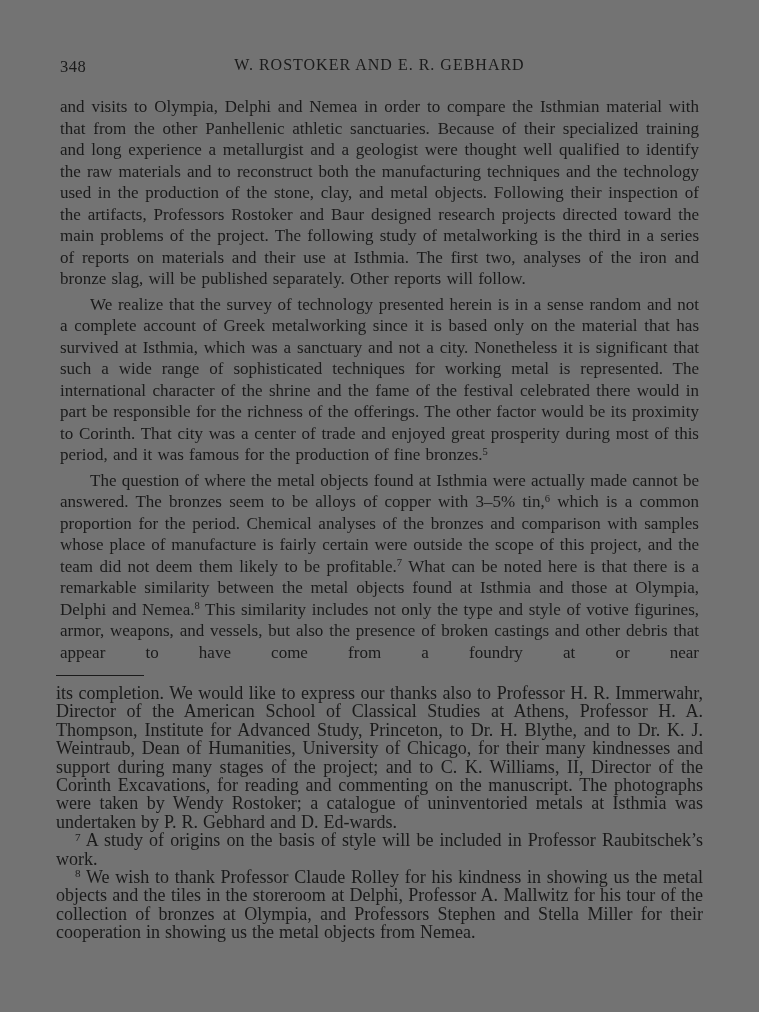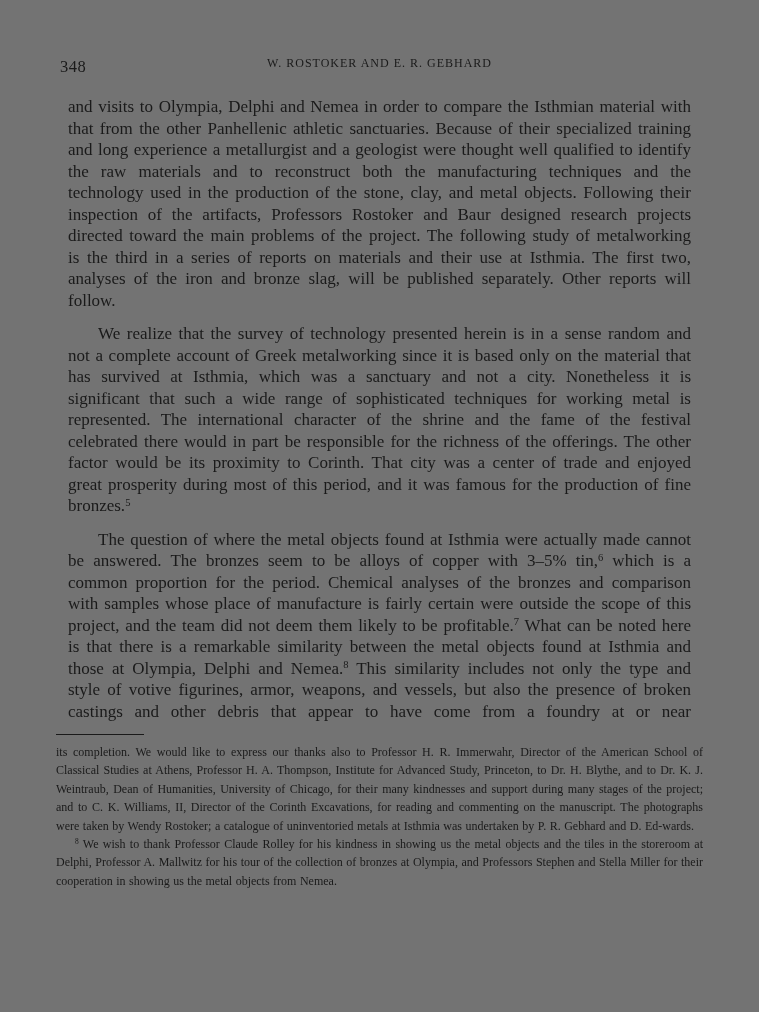--- a/index.html
+++ b/index.html
@@ -25,43 +25,43 @@
   }
   .page-number {
     position: absolute;
     left: 4px;
     top: 1px;
     font-size: 16.5px;
     letter-spacing: 0.5px;
   }
   .running-head {
     text-align: center;
-    font-size: 12px;
+    font-size: 16px;
     letter-spacing: 1px;
   }
   .body-text {
     font-size: 17px;
     line-height: 21.5px;
     text-align: justify;
   }
   .body-text p {
-    margin: 12px;
+    margin: 4px;
     word-spacing: 1px;
   }
   p.indent { text-indent: 30px; }
   p.justify-last { text-align-last: justify; }
   .footnote-separator {
     width: 88px;
     height: 0;
     border: 0;
     border-top: 1.6px solid #1a1a1a;
     margin: 12px 0 8px 0;
   }
   .footnotes {
-    font-size: 12px;
+    font-size: 18px;
     line-height: 18.4px;
     text-align: justify;
   }
   .footnotes p {
     margin: 0;
     word-spacing: 0.5px;
   }
   .footnotes p.fn-indent { text-indent: 19px; }
   sup {
     font-size: 0.62em;
@@ -85,16 +85,17 @@
   <main class="body-text">
     <p>and visits to Olympia, Delphi and Nemea in order to compare the Isthmian material with that from the other Panhellenic athletic sanctuaries. Because of their specialized training and long experience a metallurgist and a geologist were thought well qualified to identify the raw materials and to reconstruct both the manufacturing techniques and the technology used in the production of the stone, clay, and metal objects. Following their inspection of the artifacts, Professors Rostoker and Baur designed research projects directed toward the main problems of the project. The following study of metalworking is the third in a series of reports on materials and their use at Isthmia. The first two, analyses of the iron and bronze slag, will be published separately. Other reports will follow.</p>
     <p class="indent">We realize that the survey of technology presented herein is in a sense random and not a complete account of Greek metalworking since it is based only on the material that has survived at Isthmia, which was a sanctuary and not a city. Nonetheless it is significant that such a wide range of sophisticated techniques for working metal is represented. The international character of the shrine and the fame of the festival celebrated there would in part be responsible for the richness of the offerings. The other factor would be its proximity to Corinth. That city was a center of trade and enjoyed great prosperity during most of this period, and it was famous for the production of fine bronzes.<sup>5</sup></p>
     <p class="indent justify-last">The question of where the metal objects found at Isthmia were actually made cannot be answered. The bronzes seem to be alloys of copper with 3–5% tin,<sup>6</sup> which is a common proportion for the period. Chemical analyses of the bronzes and comparison with samples whose place of manufacture is fairly certain were outside the scope of this project, and the team did not deem them likely to be profitable.<sup>7</sup> What can be noted here is that there is a remarkable similarity between the metal objects found at Isthmia and those at Olympia, Delphi and Nemea.<sup>8</sup> This similarity includes not only the type and style of votive figurines, armor, weapons, and vessels, but also the presence of broken castings and other debris that appear to have come from a foundry at or near</p>
   </main>
 
   <hr class="footnote-separator">
 
   <section class="footnotes">
     <p>its completion. We would like to express our thanks also to Professor H. R. Immerwahr, Director of the American School of Classical Studies at Athens, Professor H. A. Thompson, Institute for Advanced Study, Princeton, to Dr. H. Blythe, and to Dr. K. J. Weintraub, Dean of Humanities, University of Chicago, for their many kindnesses and support during many stages of the project; and to C. K. Williams, II, Director of the Corinth Excavations, for reading and commenting on the manuscript. The photographs were taken by Wendy Rostoker; a catalogue of uninventoried metals at Isthmia was undertaken by P. R. Gebhard and D. Ed-wards.</p>
+    <p class="fn-indent"><sup>7</sup> A study of origins on the basis of style will be included in Professor Raubitschek’s work.</p>
     <p class="fn-indent"><sup>8</sup> We wish to thank Professor Claude Rolley for his kindness in showing us the metal objects and the tiles in the storeroom at Delphi, Professor A. Mallwitz for his tour of the collection of bronzes at Olympia, and Professors Stephen and Stella Miller for their cooperation in showing us the metal objects from Nemea.</p>
   </section>
 
 </div>
 
 </body></html>

